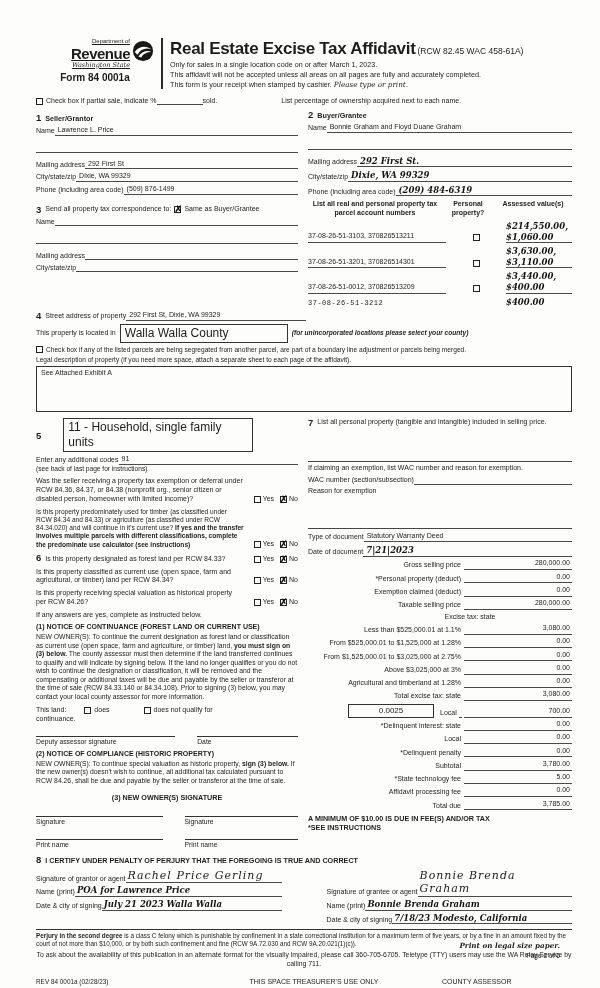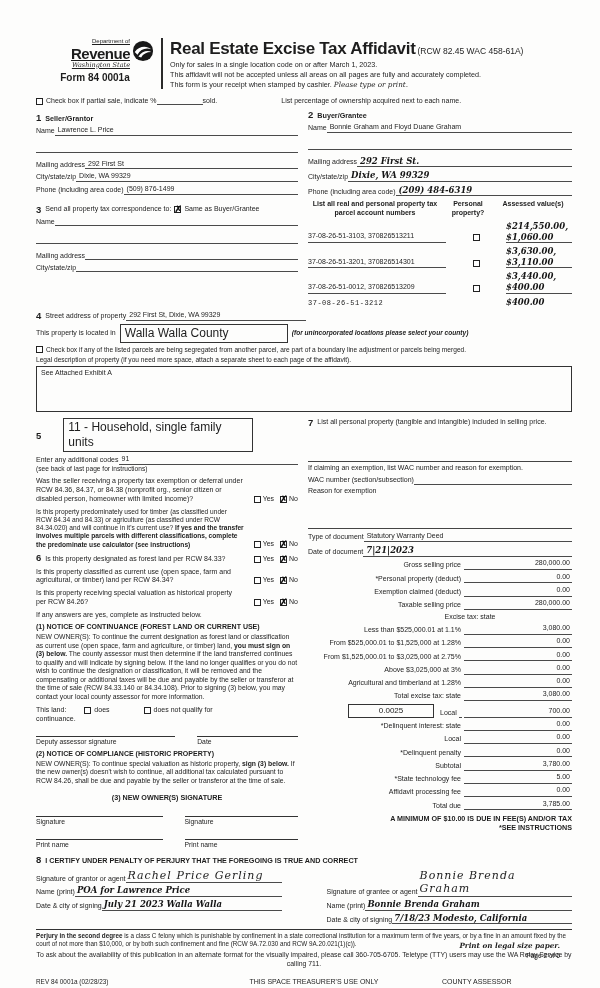--- a/index.html
+++ b/index.html
@@ -63,21 +63,21 @@
   .sig1 { width: 145px; } .sig2 { width: 105px; margin-left: 22px; }
   .sighdr { text-align: center; font-weight: bold; font-size: 7.2px; margin-top: 8px; }
   
   .trow { display: flex; align-items: flex-end; margin-top: 2.5px; }
   .tlabel { margin-left: auto; white-space: nowrap; padding-right: 3px; }
   .tline { width: 108px; flex: 0 0 108px; border-bottom: 1px solid #4a4a4a; text-align: right; padding: 0 2px 1px 0; }
   .texcise { text-align: center; padding-left: 60px; margin-top: 3px; }
   .rate-box { border: 1.5px solid #333; width: 86px; text-align: center; padding: 1px 0; font-size: 8px; margin-left: 40px; }
   .rate-lbl { padding-left: 6px; }
   .rate-fill { flex: 1; border-bottom: 1px solid #4a4a4a; margin: 0 2px; }
-  .minnote { text-align: right; font-weight: bold; font-size: 7.2px; margin-top: 4px; }
+  .minnote { text-align: left; font-weight: bold; font-size: 7.2px; margin-top: 4px; }
   .sep { border-top: 1px solid #444; margin-top: 3px; }
   
   .cert-hdr { display: flex; align-items: flex-end; margin-top: 6px; }
   .cert-cols { display: flex; gap: 31px; }
   .cert-col { flex: 1; }
   .cert-col + .cert-col { margin-left: 14px; }
   .srow { display: flex; align-items: flex-end; margin-top: 2px; }
   .srow .fill { padding: 0 2px; }
   
   .perjury { font-size: 6.3px; margin-top: 5px; border-top: 1px solid #333; padding-top: 2px; }

